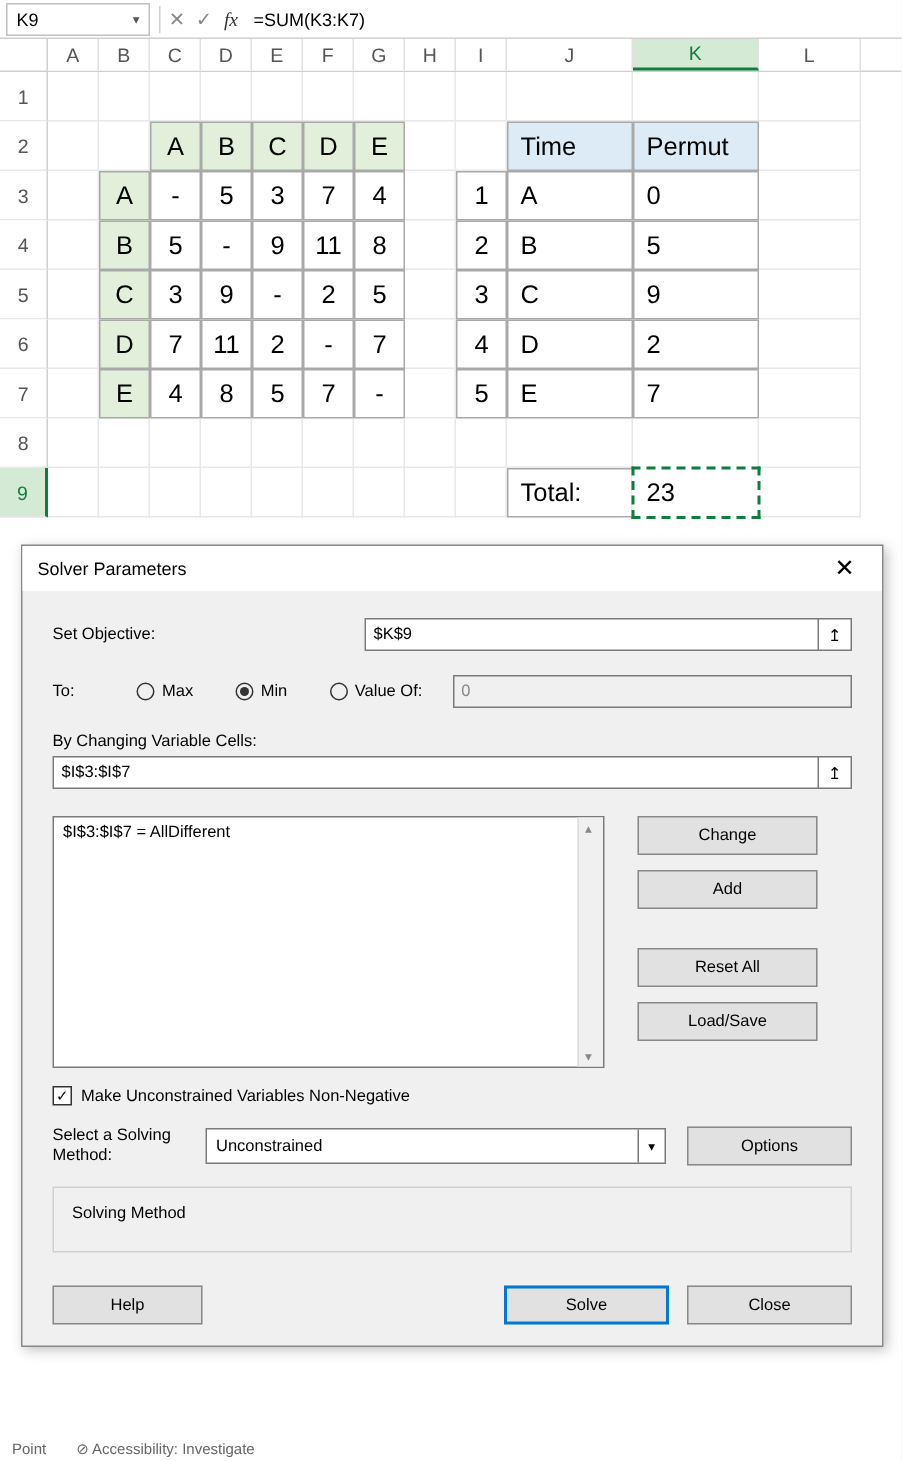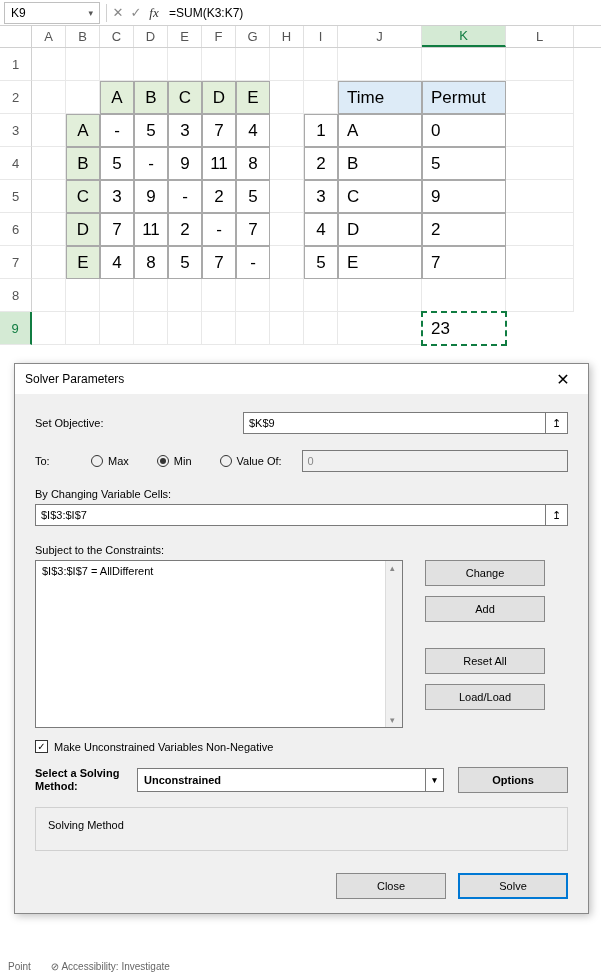--- a/index.html
+++ b/index.html
@@ -229,20 +229,21 @@
       <div class="row-head active">9</div>
       <div class="cell" style="width: 34px;"></div>
       <div class="cell" style="width: 34px;"></div>
       <div class="cell" style="width: 34px;"></div>
       <div class="cell" style="width: 34px;"></div>
       <div class="cell" style="width: 34px;"></div>
       <div class="cell" style="width: 34px;"></div>
       <div class="cell" style="width: 34px;"></div>
       <div class="cell" style="width: 34px;"></div>
       <div class="cell" style="width: 34px;"></div>
+      <div class="cell total-label" style="width: 84px;">Total:</div>
       <div class="cell" style="width: 84px;"></div>
       <div class="cell" style="width: 68px;"></div>
     </div>
     <div class="active-cell" style="left: 421px; top: 263px; width: 86px; height: 35px;">23</div>
   </div>
 
 <div class="dialog-overlay">
   <div class="dialog-title">
     <span>Solver Parameters</span>
     <span class="dialog-close">✕</span>
@@ -282,70 +283,72 @@
     </div>
 
     <div class="dlabel" style="margin-bottom:4px">By Changing Variable Cells:</div>
     <div class="drow" style="margin-bottom:18px">
       <div class="dinput">
         <span>$I$3:$I$7</span>
       </div>
       <div class="range-btn">↥</div>
     </div>
 
-    <div class="dlabel" style="margin-bottom:4px">Subject to the Constraints:</div>
     <div style="display:flex; gap:22px;">
       <div class="constraint-box">
         <div>$I$3:$I$7 = AllDifferent</div>
         <div class="constraint-scroll"></div>
       </div>
       <div class="side-buttons">
         <div class="dbtn">
             <span>Change</span>
           </div>
         <div class="dbtn">
             <span>Add</span>
           </div>
         <div style="height:6px"></div>
         <div class="dbtn">
             <span>Reset All</span>
           </div>
         <div class="dbtn">
-            <span>Load/Load</span>
+            <span>Load/Save</span>
           </div>
       </div>
     </div>
 
     <div class="checkbox-row">
       <div class="checkbox">✓</div>
       <span>Make Unconstrained Variables Non-Negative</span>
     </div>
 
-    <div style="display:flex; align-items:center; gap:14px;font-weight:bold;">
+    <div style="display:flex; align-items:center; gap:14px;">
       <span class="dlabel" style="width:88px; line-height:1.2">Select a Solving Method:</span>
       <div class="select-box">
         <span>Unconstrained</span>
         <span class="select-chev">▾</span>
       </div>
       <div class="dbtn" style="width:110px">
           <span>Options</span>
         </div>
     </div>
 
     <div class="method-box">
       <div class="title">Solving Method</div>
     </div>
 
     <div class="bottom-row">
+      <div class="dbtn" style="width:100px">
+          <span>Help</span>
+        </div>
       <div style="flex:1"></div>
+      <div class="dbtn primary" style="width:110px">
+          <span>Solve</span>
+        </div>
       <div class="dbtn" style="width:110px">
           <span>Close</span>
-        </div>
-      <div class="dbtn primary" style="width:110px">
-          <span>Solve</span>
         </div>
     </div>
   </div>
 </div>
 
 <div class="status-bar">
   <span>Point</span>
   <span>⊘ <span>Accessibility: Investigate</span></span>
 </div>
 

